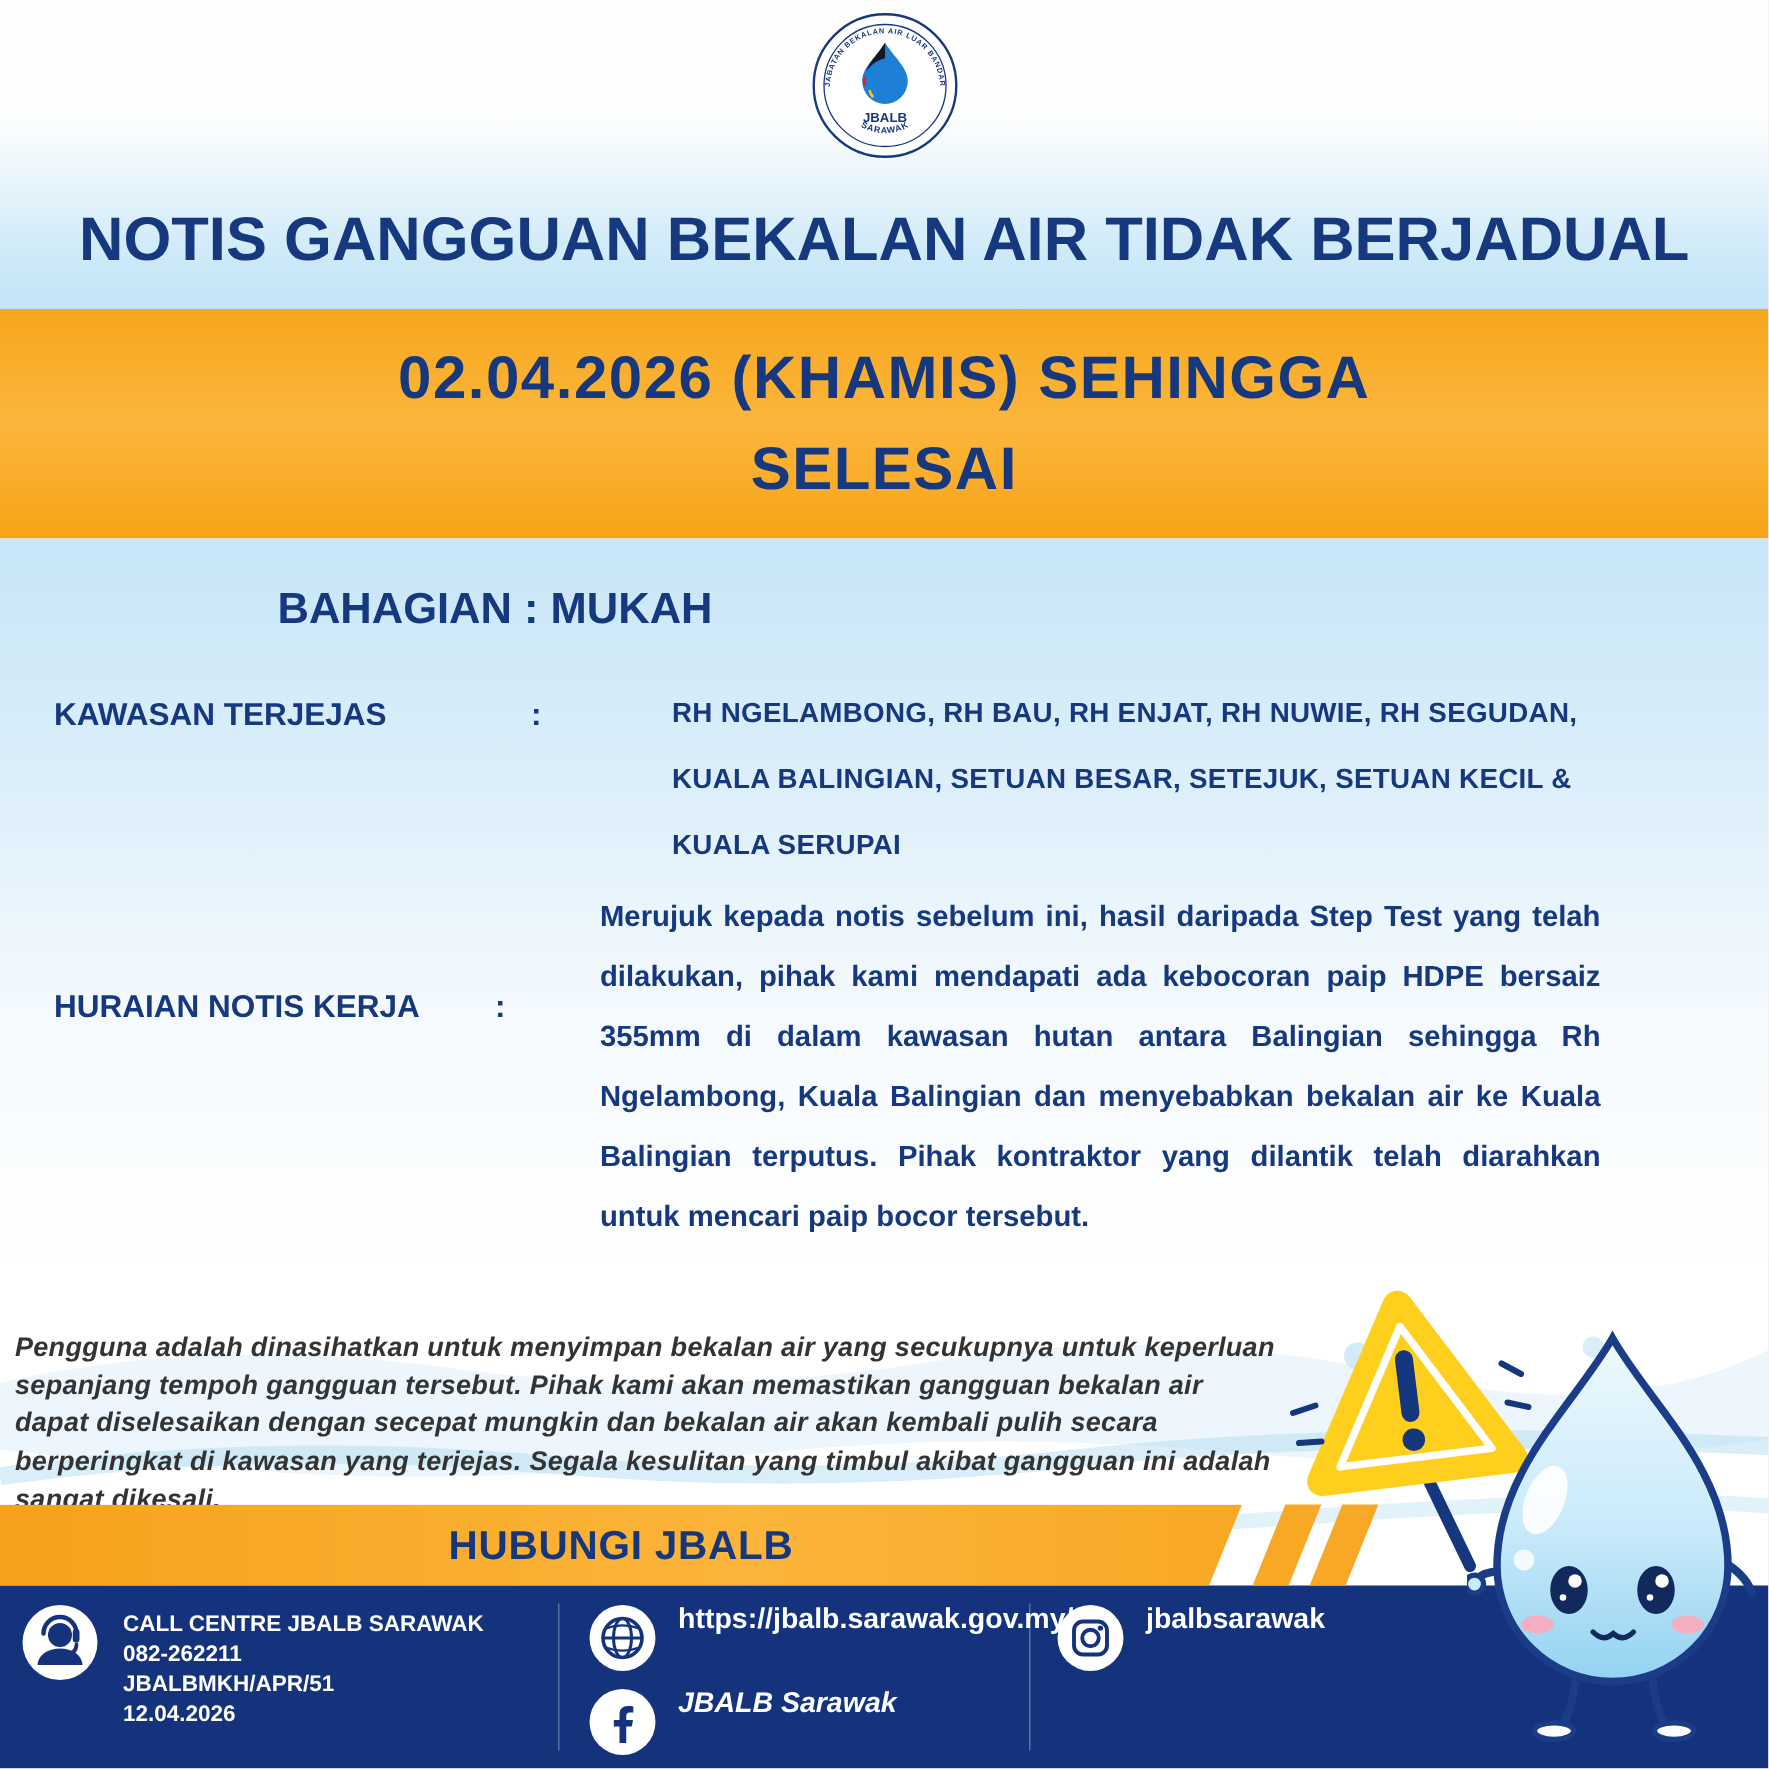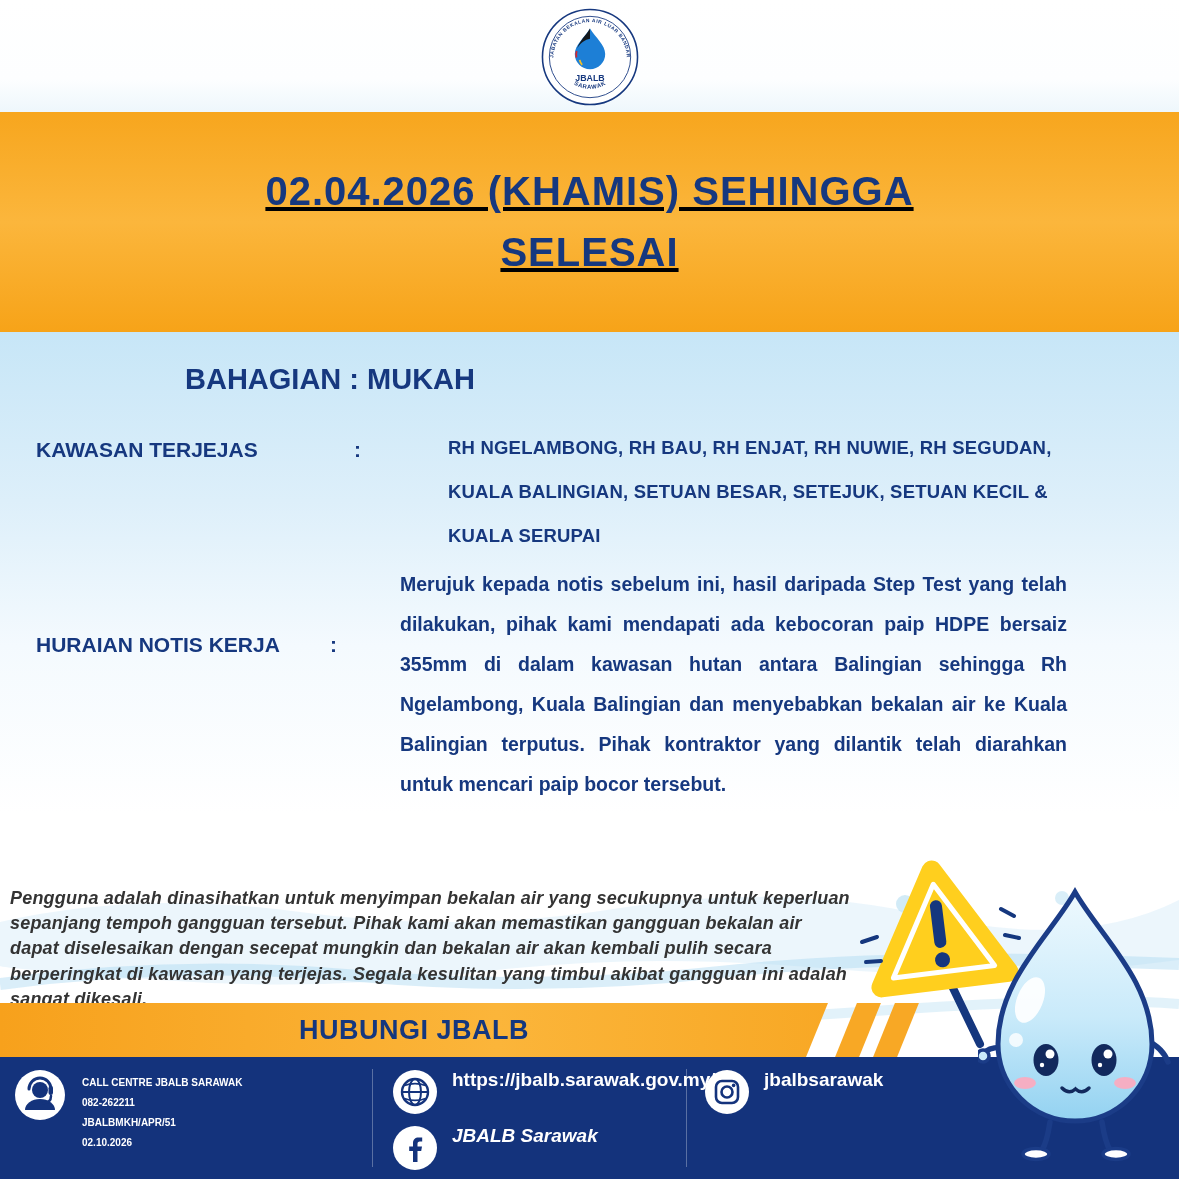--- a/index.html
+++ b/index.html
@@ -18,22 +18,22 @@
 
   
   .title-band {
     height:94px; display:flex; align-items:center; justify-content:center;
     background:linear-gradient(180deg,#ecf7fd 0%,#cde9f8 65%,#c3e4f7 100%);
   }
   .title-band h1 { margin:0; font-size:41px; font-weight:bold; color:#16387f; white-space:nowrap; letter-spacing:0; }
 
   
   .date-band {
-    height:220px; display:flex; flex-direction:column; align-items:center; justify-content:center;
-    gap:16px; background:linear-gradient(180deg,#f7a61e 0%,#fbb63c 50%,#f7a318 100%);text-decoration:underline;
+    height:153px; display:flex; flex-direction:column; align-items:center; justify-content:center;
+    gap:16px; background:linear-gradient(180deg,#f7a61e 0%,#fbb63c 50%,#f7a318 100%);
   }
   .date-line { font-size:40px; font-weight:bold; color:#16387f; letter-spacing:1px; }
 
   
   .body-section {
     height:482px; box-sizing:border-box; padding-top:31px; color:#16387f;
     background:linear-gradient(180deg,#c7e6f7 0%,#ddeffa 35%,#f4fafe 65%,#ffffff 100%);
   }
   .region-row {
     display:flex; justify-content:space-between; padding:0 160px 0 185px;
@@ -70,21 +70,21 @@
   .stripe1 { left:846px; } .stripe2 { left:884px; }
 
   
   .footer {
     position:absolute; top:1057px; left:0; width:1179px; height:122px;
     background:#14337c; color:#ffffff; font-weight:bold; z-index:2;
   }
   .footer .sep { position:absolute; top:12px; height:98px; width:1px; background:rgba(255,255,255,0.3); }
   .sep1 { left:372px; } .sep2 { left:686px; }
   .cc-group { position:absolute; left:14px; top:12px; display:flex; gap:16px; }
-  .cc-lines { font-size:10px; line-height:20px; padding-top:4px; }
+  .cc-lines { font-size:15px; line-height:20px; padding-top:4px; }
   .contact-item { position:absolute; display:flex; gap:14px; font-size:19px; }
   .web-group { left:392px; top:12px; }
   .fb-group  { left:392px; top:68px;font-style:italic; }
   .ig-group  { left:704px; top:12px; }
 
   
   .warning-sign { position:absolute; left:852px; top:846px; z-index:4; }
   .mascot { position:absolute; left:978px; top:882px; z-index:5; }
 </style>
 </head>
@@ -105,20 +105,23 @@
       <g>
         <path d="M50 21 C56 30.5 65.5 38 65.5 47 a15.5 15.5 0 1 1 -31 0 C34.5 38 44 30.5 50 21 Z" fill="#1d7fd6"></path>
         <path d="M50 21 C46 28 39.5 33.5 37 41 C40.5 35.5 45 32.5 50 31.5 Z" fill="#14181d"></path>
         <path d="M36.5 44 q -1.2 3.4 -0.3 6.5" stroke="#d7262c" stroke-width="1.8" fill="none"></path>
         <path d="M39.5 53 q 0.5 3 2.5 5" stroke="#f2c028" stroke-width="1.8" fill="none"></path>
       </g>
       <text x="50" y="74.5" text-anchor="middle" font-size="9" font-weight="bold" fill="#16387f">JBALB</text>
     </svg>
   </div>
 
+  <div class="title-band">
+    <h1>NOTIS GANGGUAN BEKALAN AIR TIDAK BERJADUAL</h1>
+  </div>
 
   <div class="date-band">
     <div class="date-line">02.04.2026 (KHAMIS) SEHINGGA</div>
     <div class="date-line">SELESAI</div>
   </div>
 
   <div class="body-section">
     <div class="region-row">
       <span>BAHAGIAN : MUKAH</span>
     </div>
@@ -166,21 +169,21 @@
         <circle cx="26" cy="21" r="8" fill="#14337c"></circle>
         <path d="M11 41 a15 11 0 0 1 30 0 z" fill="#14337c"></path>
         <path d="M15 20 a11 11 0 0 1 22 0" fill="none" stroke="#14337c" stroke-width="3" stroke-linecap="round"></path>
         <rect x="34.5" y="17" width="4.5" height="9" rx="2.2" fill="#14337c"></rect>
         <path d="M37 27 q 0 7 -8 7" fill="none" stroke="#14337c" stroke-width="2.5" stroke-linecap="round"></path>
       </svg>
       <div class="cc-lines">
         <div>CALL CENTRE JBALB SARAWAK</div>
         <div>082-262211</div>
         <div>JBALBMKH/APR/51</div>
-        <div>02.10.2026</div>
+        <div>12.04.2026</div>
       </div>
     </div>
 
     <div class="contact-item web-group">
       <svg viewBox="0 0 46 46" width="46" height="46" aria-hidden="true">
         <circle cx="23" cy="23" r="22" fill="#ffffff"></circle>
         <circle cx="23" cy="23" r="13" fill="none" stroke="#14337c" stroke-width="2.4"></circle>
         <ellipse cx="23" cy="23" rx="6" ry="13" fill="none" stroke="#14337c" stroke-width="2"></ellipse>
         <line x1="10" y1="23" x2="36" y2="23" stroke="#14337c" stroke-width="2"></line>
         <path d="M12.5 16.5 a17 9 0 0 1 21 0 M12.5 29.5 a17 9 0 0 0 21 0" fill="none" stroke="#14337c" stroke-width="1.6"></path>

